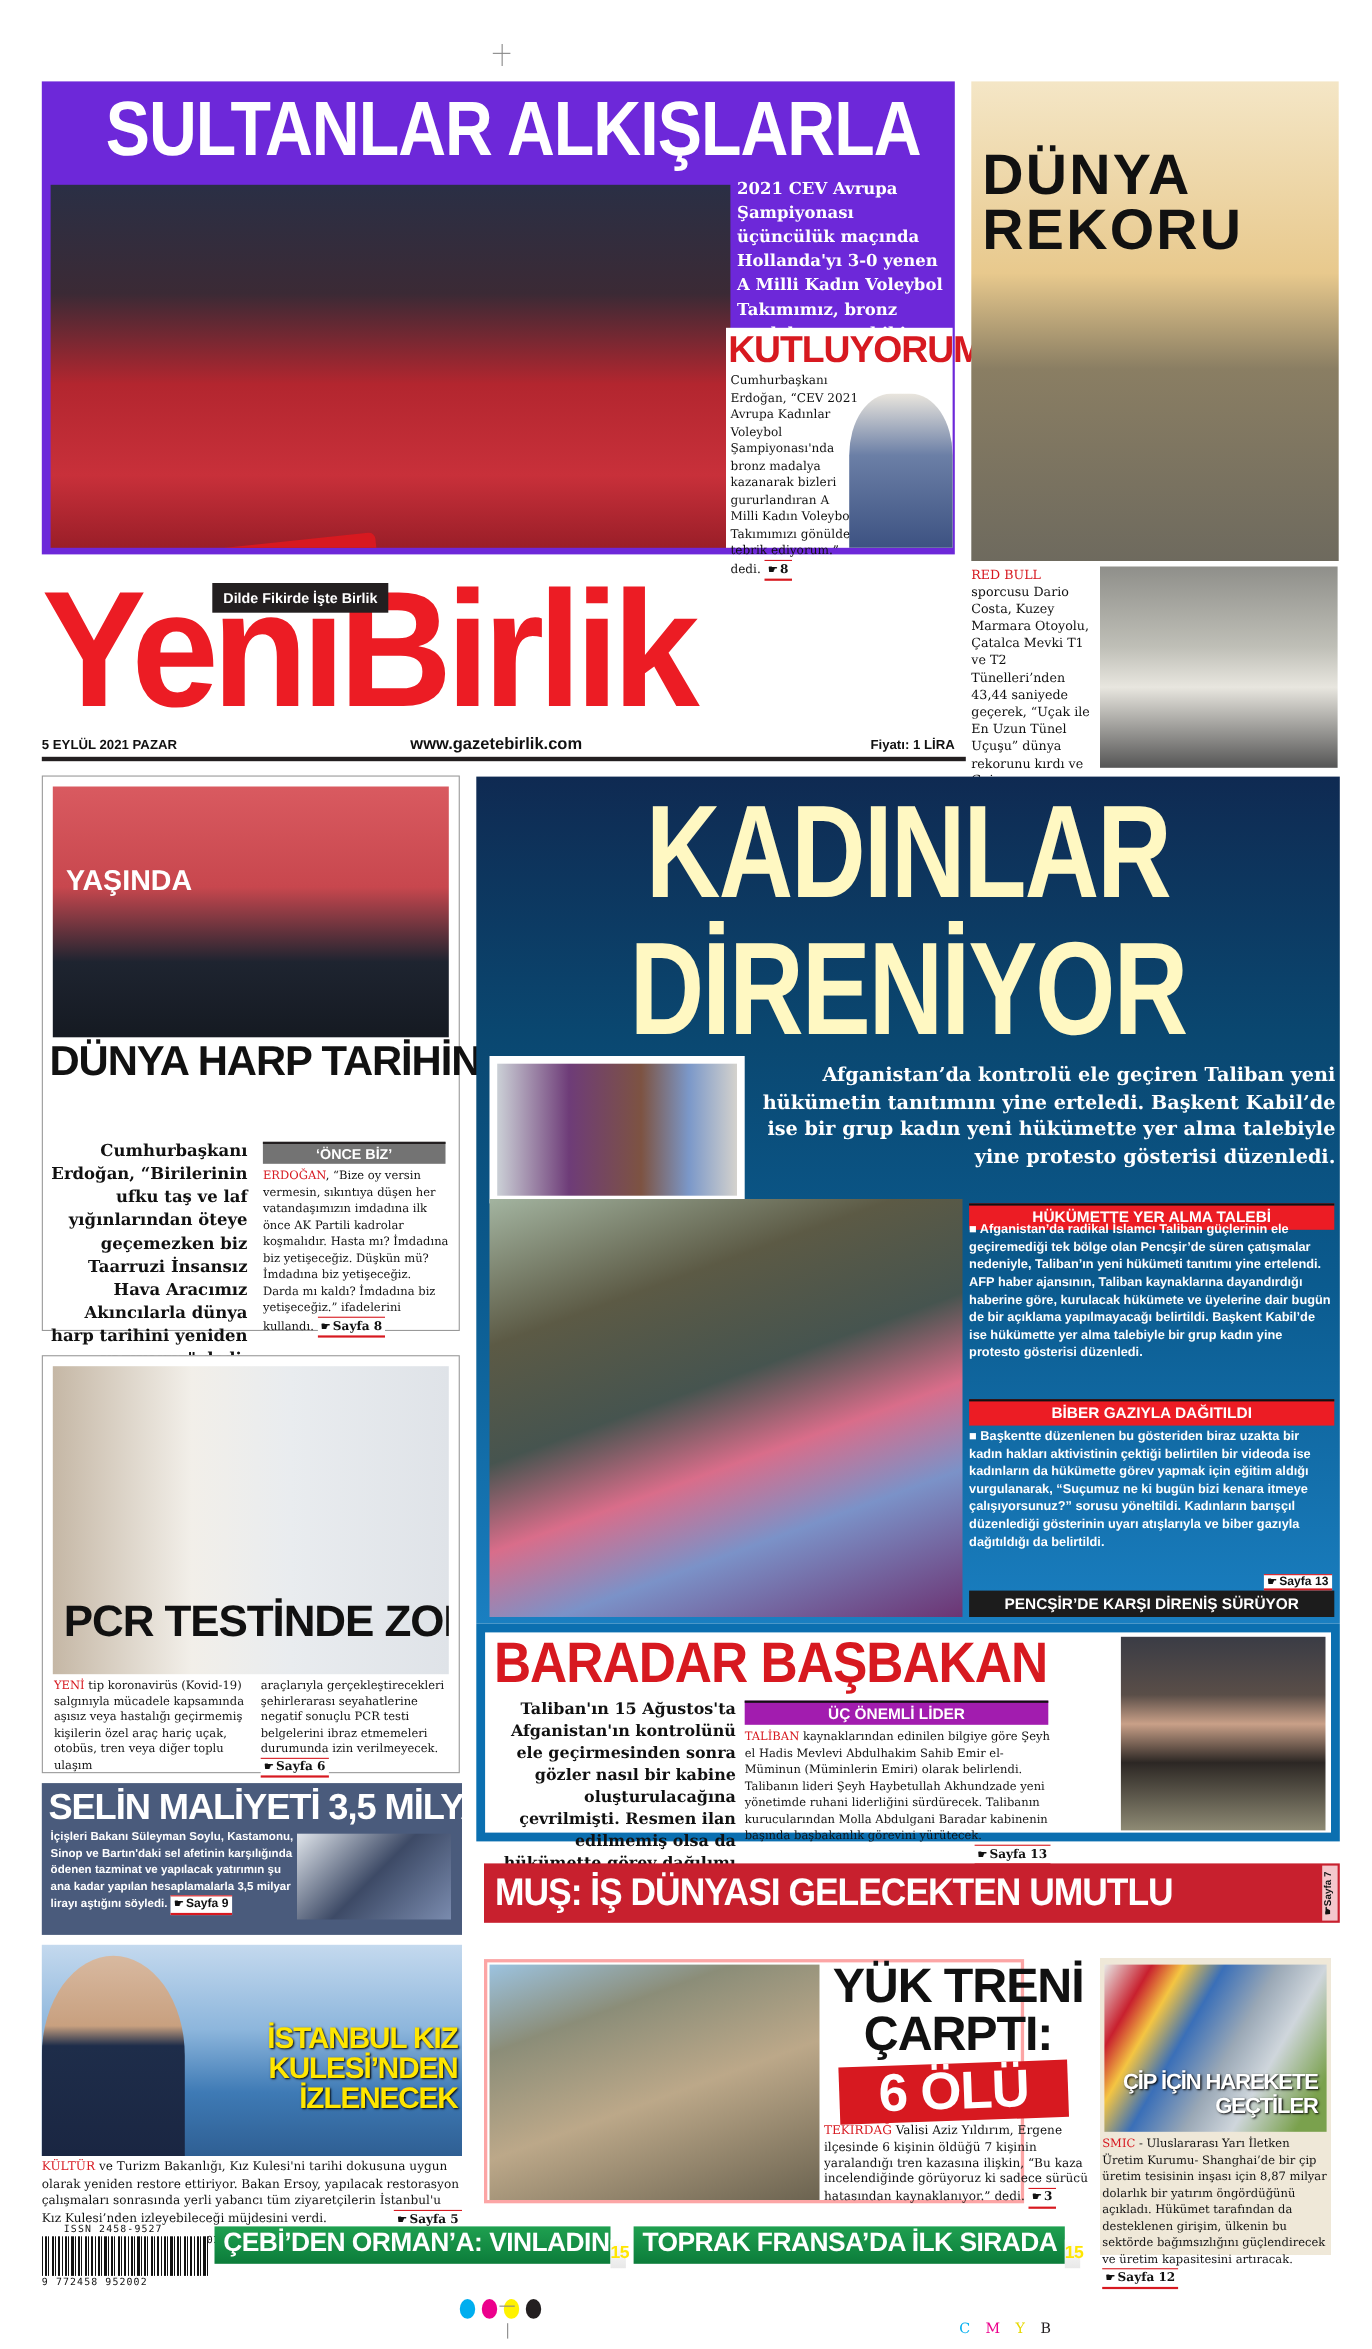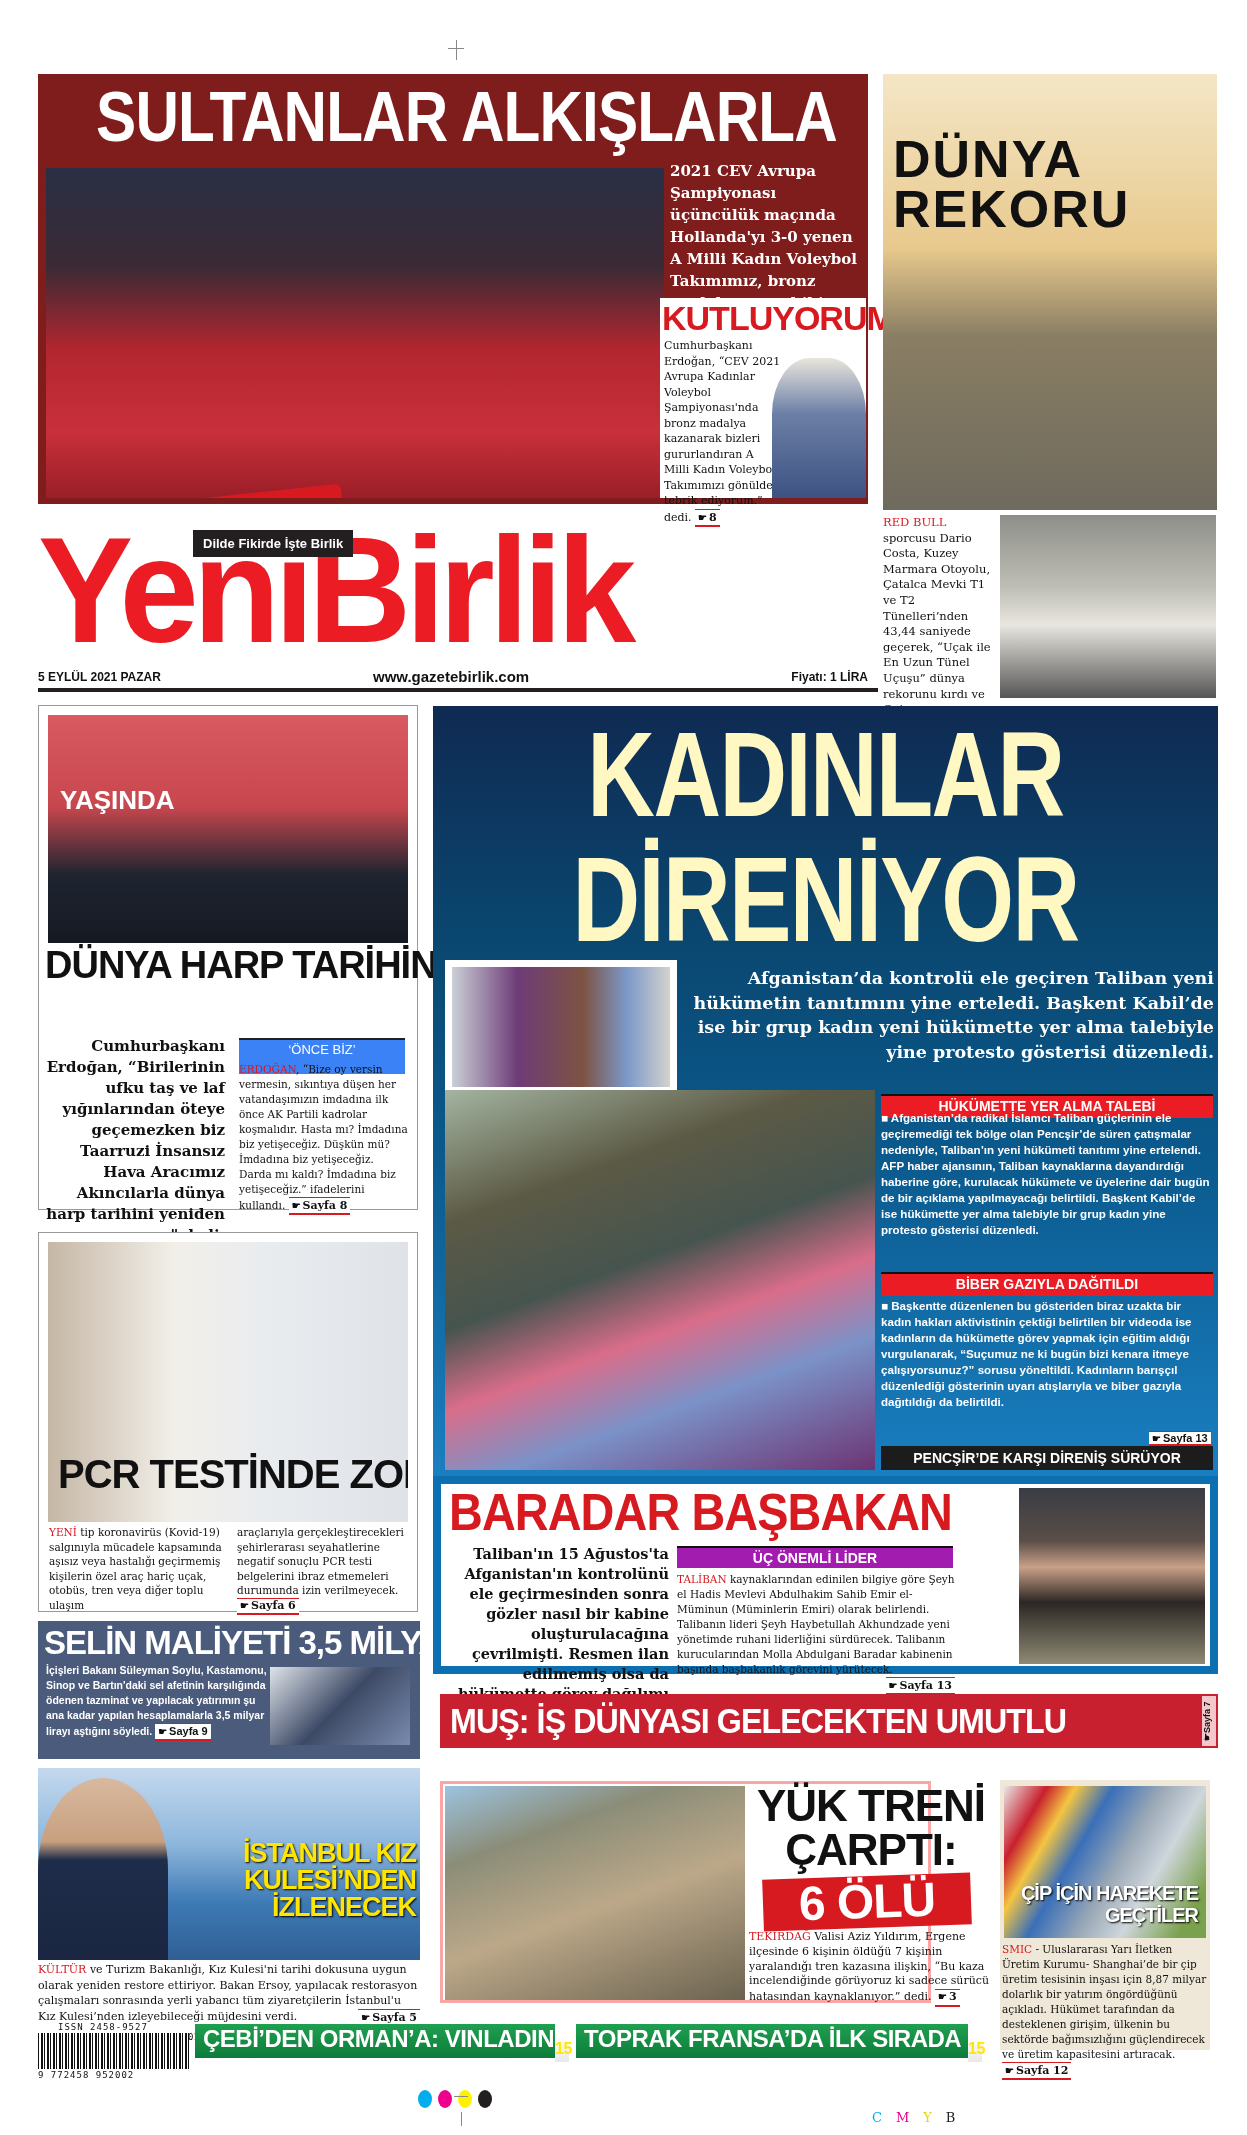--- a/index.html
+++ b/index.html
@@ -7,21 +7,21 @@
 .abs{position:absolute}
 .cond{font-family:"Liberation Sans",sans-serif;font-weight:bold;letter-spacing:-1px}
 .serif{font-family:"DejaVu Serif",serif}
 .photo{position:absolute;overflow:hidden}
 .sayfa{display:inline-block;font-size:11px;font-weight:bold;color:#111;background:#fff;border-bottom:2px solid #d71920;border-top:1px solid #d71920;padding:0 3px;white-space:nowrap}
 .sayfa .hand{font-size:10px;margin-right:2px}
 .red{color:#d71920}
 .regmark{position:absolute;width:1px;background:#888}
 .regmarkh{position:absolute;height:1px;background:#888}
 
-#hero{left:38px;top:74px;width:830px;height:430px;background:#7f1d1d}
+#hero{left:38px;top:74px;width:830px;height:430px;background:#6d28d9}
 #hero-title{left:0;top:2px;width:830px;text-align:center;color:#fff;font-size:70px;line-height:82px;transform:scaleX(.86);transform-origin:center top;white-space:nowrap}
 #hero-photo{left:8px;top:94px;width:618px;height:330px;background:linear-gradient(180deg,#2a2f45 0%,#3b2a35 30%,#b3262f 55%,#c8303a 80%,#9a1e28 100%)}
 #avrupa{left:60px;top:328px;width:240px;height:90px;transform:rotate(-6deg);background:#d71920;color:#fff;text-align:center;font-size:26px;line-height:30px;padding-top:12px;border-radius:6px}
 #hero-text{left:632px;top:86px;width:194px;color:#fff;font-size:15px;line-height:22px;font-weight:bold}
 #kutlu{left:622px;top:224px;width:206px;height:200px;background:#fff}
 #kutlu-title{left:2px;top:0;color:#d71920;font-size:34px;line-height:40px;width:200px;white-space:nowrap}
 #kutlu-text{left:4px;top:40px;width:118px;font-size:11px;line-height:15.5px}
 #erd-small{left:112px;top:60px;width:94px;height:140px;background:linear-gradient(180deg,#e9e5dd 0%,#6b7fa6 40%,#3d5282 100%);border-radius:40% 40% 0 0}
 
 #kuzey{left:883px;top:74px;width:334px;height:436px;background:linear-gradient(180deg,#f4e6c6 0%,#e8c98d 40%,#8a7e63 60%,#6e6a5e 100%)}
@@ -37,21 +37,21 @@
 #url{left:335px;top:156px;font-size:15px;font-weight:bold}
 #price{right:10px;top:158px;font-size:12px;font-weight:bold}
 #rule{left:38px;top:688px;width:840px;height:4px;background:#231f20}
 
 .lbox{position:absolute;border:1px solid #999;background:#fff}
 #erd-box{left:38px;top:705px;width:380px;height:505px}
 #erd-photo{left:9px;top:9px;width:360px;height:228px;background:linear-gradient(180deg,#d95a60 0%,#c8474e 40%,#1e2430 70%,#151a22 100%)}
 #yasinda{left:12px;top:70px;color:#fff;font-size:26px;font-weight:bold}
 #erd-title{left:6px;top:238px;width:368px;text-align:center;font-size:38px;line-height:42px;white-space:nowrap}
 #erd-lead{left:6px;top:330px;width:180px;text-align:right;font-size:15px;line-height:21px;font-weight:bold}
-#once-bar{left:200px;top:332px;width:166px;height:36px;background:#3b82f6;color:#fff;text-align:center;font-size:13px;font-weight:normal;line-height:20px;border-top:2px solid #231f20}
+#once-bar{left:200px;top:332px;width:166px;height:20px;background:#737373;color:#fff;text-align:center;font-size:13px;font-weight:bold;line-height:20px;border-top:2px solid #231f20}
 #once-text{left:200px;top:356px;width:170px;font-size:10.5px;line-height:15px}
 #pcr-box{left:38px;top:1232px;width:380px;height:380px}
 #pcr-photo{left:9px;top:9px;width:360px;height:280px;background:linear-gradient(90deg,#c5b7a5 0%,#f2efe9 35%,#e9ecef 60%,#dfe3e8 100%)}
 #pcr-title{left:10px;top:212px;width:360px;font-size:40px;line-height:40px;color:#111;white-space:nowrap}
 #pcr-text1{left:10px;top:292px;width:174px;font-size:10.5px;line-height:14.5px}
 #pcr-text2{left:198px;top:292px;width:174px;font-size:10.5px;line-height:14.5px}
 #selin-box{left:38px;top:1621px;width:382px;height:138px;background:#4a5b7c}
 #selin-title{left:6px;top:2px;color:#fff;font-size:33px;line-height:40px;white-space:nowrap}
 #selin-text{left:8px;top:42px;width:222px;color:#fff;font-size:10.5px;line-height:15px;font-weight:bold}
 #selin-photo{left:232px;top:46px;width:140px;height:78px;background:linear-gradient(135deg,#dfe4ea 0%,#3d4a66 50%,#7a8bae 100%)}

